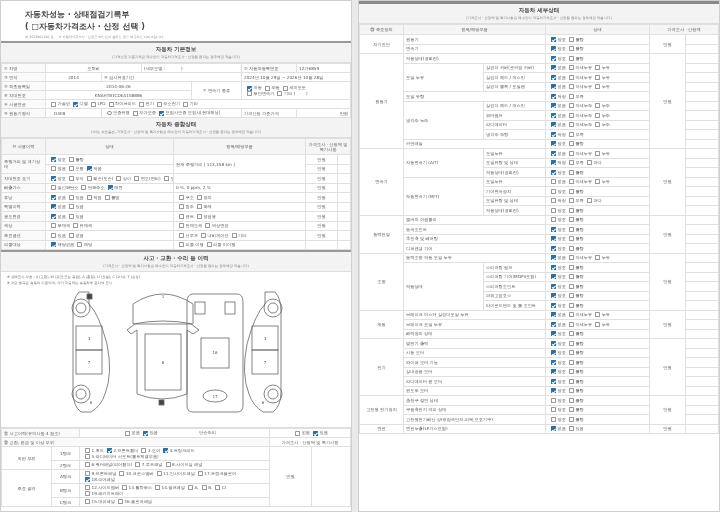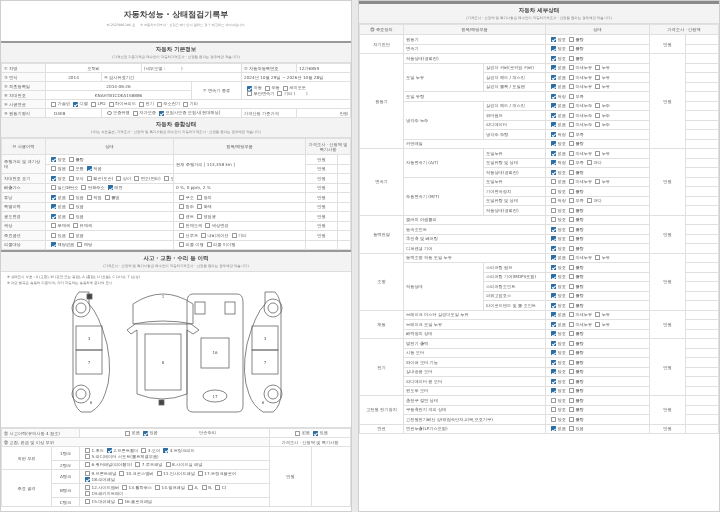--- a/index.html
+++ b/index.html
@@ -2,21 +2,21 @@
 <html><head>
 <meta charset="utf-8">
 <style>
   * { box-sizing: border-box; margin: 0; padding: 0; }
   html, body { width: 720px; height: 512px; overflow: hidden; background: #e9e9e9; }
   body { font-family: "DejaVu Sans", sans-serif; font-size: 4.2px; color: #555; position: relative; }
   .page { position: absolute; background: #fff; border: 1px solid #cfcfcf; overflow: hidden; }
   #left { left: 0; top: 0; width: 352px; height: 512px; }
   #right { left: 358px; top: 0; width: 362px; height: 512px; }
   .topbar { height: 3px; background: #8a8a8a; }
-  .title-box { text-align: center; padding-top: 8px; height: 42px; border-bottom: 2px solid #999; position: relative; }
+  .title-box { text-align: left; padding-top: 8px; height: 42px; border-bottom: 2px solid #999; position: relative; padding-left: 24px; }
   .title-box .t1 { font-size: 8px; font-weight: bold; color: #444; }
   .title-box .t2 { font-size: 8px; font-weight: bold; color: #444; margin-top: 1px; }
   .title-box .t3 { font-size: 3.2px; color: #888; margin-top: 3px; }
   .sec-head { text-align: center; background: #f3f3f3; border-bottom: 1px solid #ddd; }
   .sec-head .h { font-size: 5.5px; font-weight: bold; color: #444; padding-top: 3px; }
   .sec-head .s { font-size: 3.4px; color: #777; padding: 2px 0 3px; }
   table { border-collapse: collapse; width: 100%; table-layout: fixed; }
   td, th { border: 1px solid #e0e0e0; font-weight: normal; padding: 0 2px; white-space: nowrap; overflow: hidden; color: #555; vertical-align: middle; }
   th { background: #f5f5f5; }
   .lbl { background: #fafafa; }
@@ -30,20 +30,21 @@
   .diagram { height: 142px; position: relative; border-bottom: 1px solid #ddd; }
   .legend { font-size: 3.4px; color: #666; padding: 3px 6px 0; line-height: 5.5px; }
   .r-row td { height: 9.5px; }
 </style>
 </head>
 <body>
 
 <div class="page" id="left">
   <div class="title-box">
     <div class="t1">자동차성능 · 상태점검기록부</div>
+    <div class="t2">( □자동차가격조사 · 산정 선택 )</div>
     <div class="t3"><span>제 2523001106 호</span> &nbsp;&nbsp;&nbsp; <span>※ 자동차가격조사 · 산정은 매수인이 원하는 경우 제공하는 서비스입니다.</span></div>
   </div>
 
   <div class="sec-head">
     <div class="h">자동차 기본정보</div>
     <div class="s">(가격산정 기준가격은 매수인이 자동차가격조사 · 산정을 원하는 경우에만 적습니다)</div>
   </div>
   <table id="basic-table">
       <colgroup>
         <col style="width:44px">

